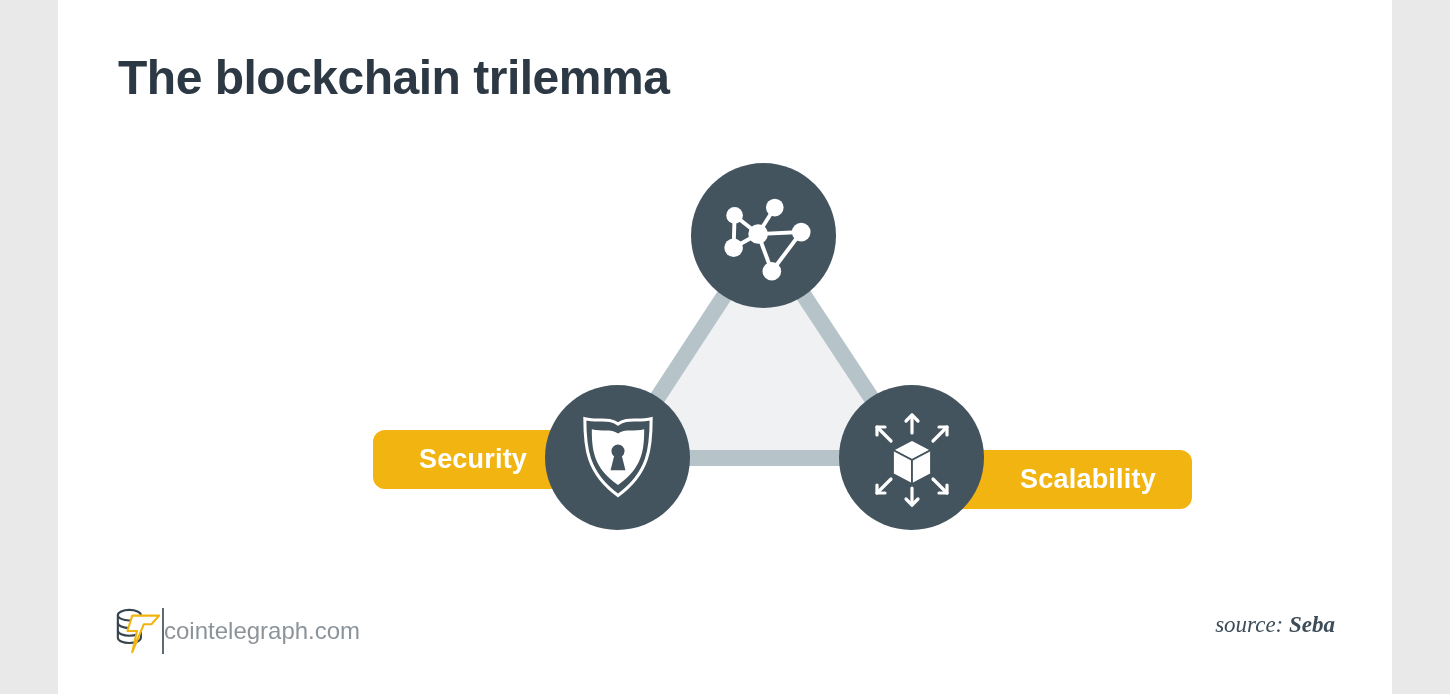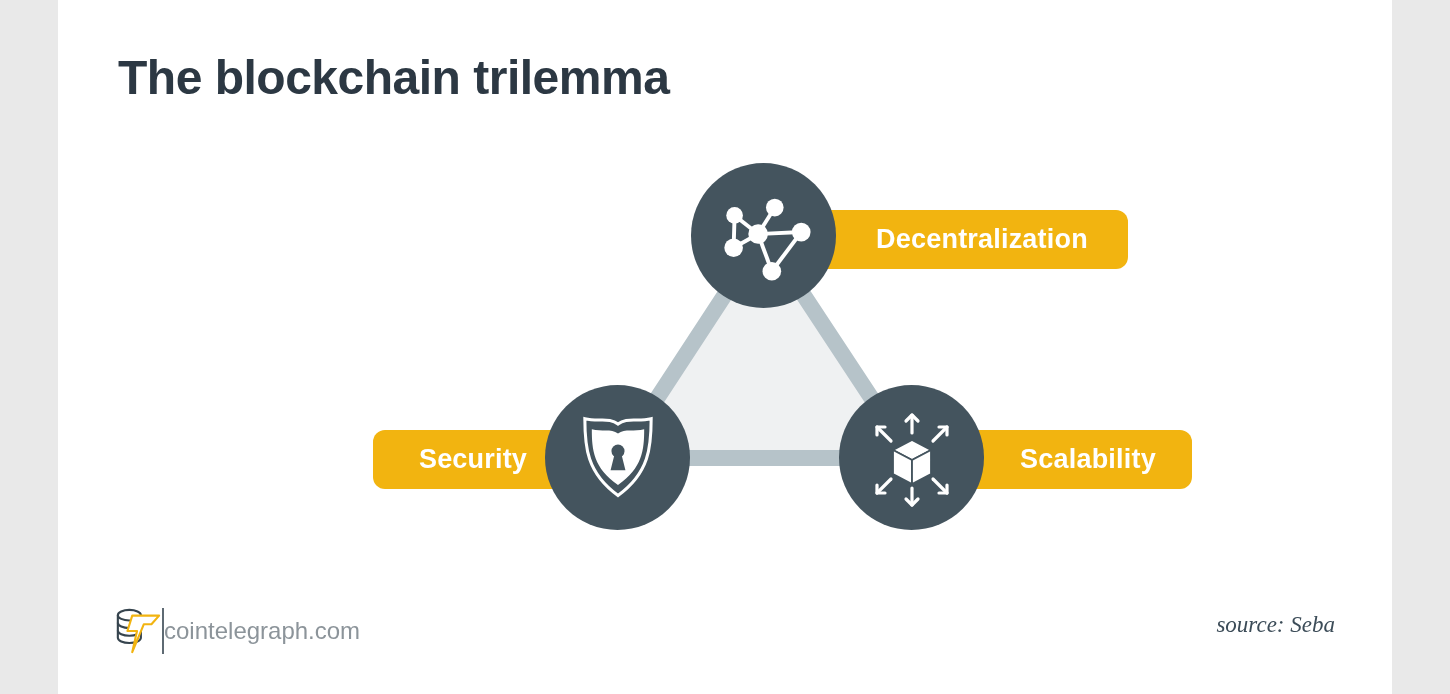--- a/index.html
+++ b/index.html
@@ -22,21 +22,21 @@
   
   .pill{
     position:absolute;z-index:2;height:59px;border-radius:12px;
     background:var(--accent,#F2B410);
     display:flex;align-items:center;justify-content:center;
     color:var(--label-text,#FFFFFF);font-size:27px;font-weight:700;
     box-sizing:border-box;letter-spacing:0.2px;
   }
   .pill-decentralization{left:740px;top:210px;width:330px;padding-left:38px;}
   .pill-security{left:315px;top:430px;width:285px;padding-right:113px;padding-left:28px;}
-  .pill-scalability{left:810px;top:430px;width:324px;padding-left:116px;}
+  .pill-scalability{left:810px;top:450px;width:324px;padding-left:116px;}
   
   .node-circle{
     position:absolute;z-index:3;width:145px;height:145px;border-radius:50%;
     background:var(--node,#44545E);
     display:flex;align-items:center;justify-content:center;
   }
   .circle-top{left:633px;top:163px;}
   .circle-left{left:487px;top:385px;}
   .circle-right{left:781px;top:385px;}
   .node-circle svg{display:block;}
@@ -45,36 +45,33 @@
     position:absolute;left:56px;bottom:38px;
     display:flex;align-items:center;
   }
   .footer-divider{width:2px;height:46px;background:#5E6A73;}
   .footer-site{font-size:24px;color:var(--footer-text,#8C949A);}
   .footer-right{
     position:absolute;right:57px;bottom:56px;
     font-family:"Liberation Serif",serif;
     font-size:23px;font-style:italic;color:var(--source-text,#3C4C58);
   }
-  .footer-right .source-name{font-weight:400;text-align:center;}
+  .footer-right .source-name{font-weight:700;text-align:center;}
 </style>
 </head>
 <body>
 
 <div class="canvas">
 
   <h1 class="title">The blockchain trilemma</h1>
 
   <svg class="triangle-svg" viewBox="0 0 1450 694" aria-hidden="true">
     <polygon points="706,235 560,458 853,458"></polygon>
   </svg>
 
-  <div class="pill pill-decentralization">
-    <span>Decentralization</span>
-  </div>
   <div class="pill pill-security">
     <span>Security</span>
   </div>
   <div class="pill pill-scalability">
     <span>Scalability</span>
   </div>
 
   <div class="node-circle circle-top">
     <svg width="98" height="98" viewBox="0 0 100 100" aria-hidden="true">
       <g stroke="#FFFFFF" stroke-width="4">

